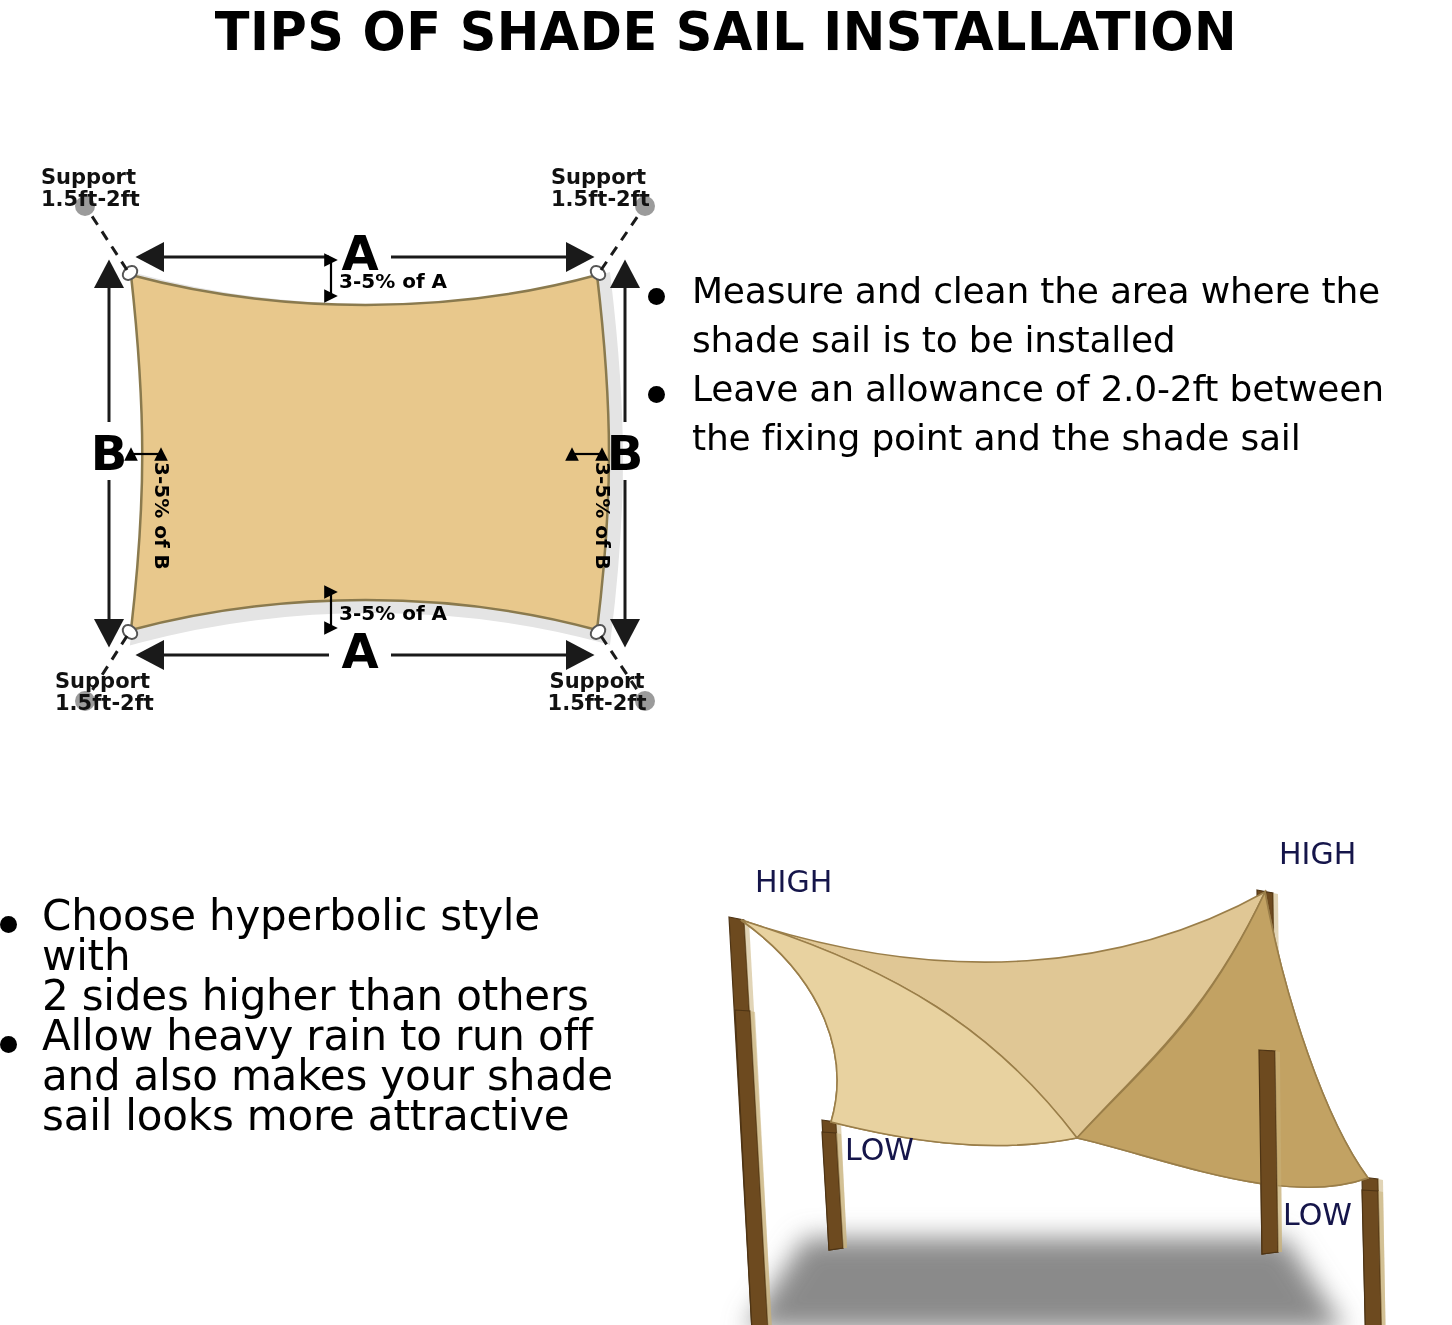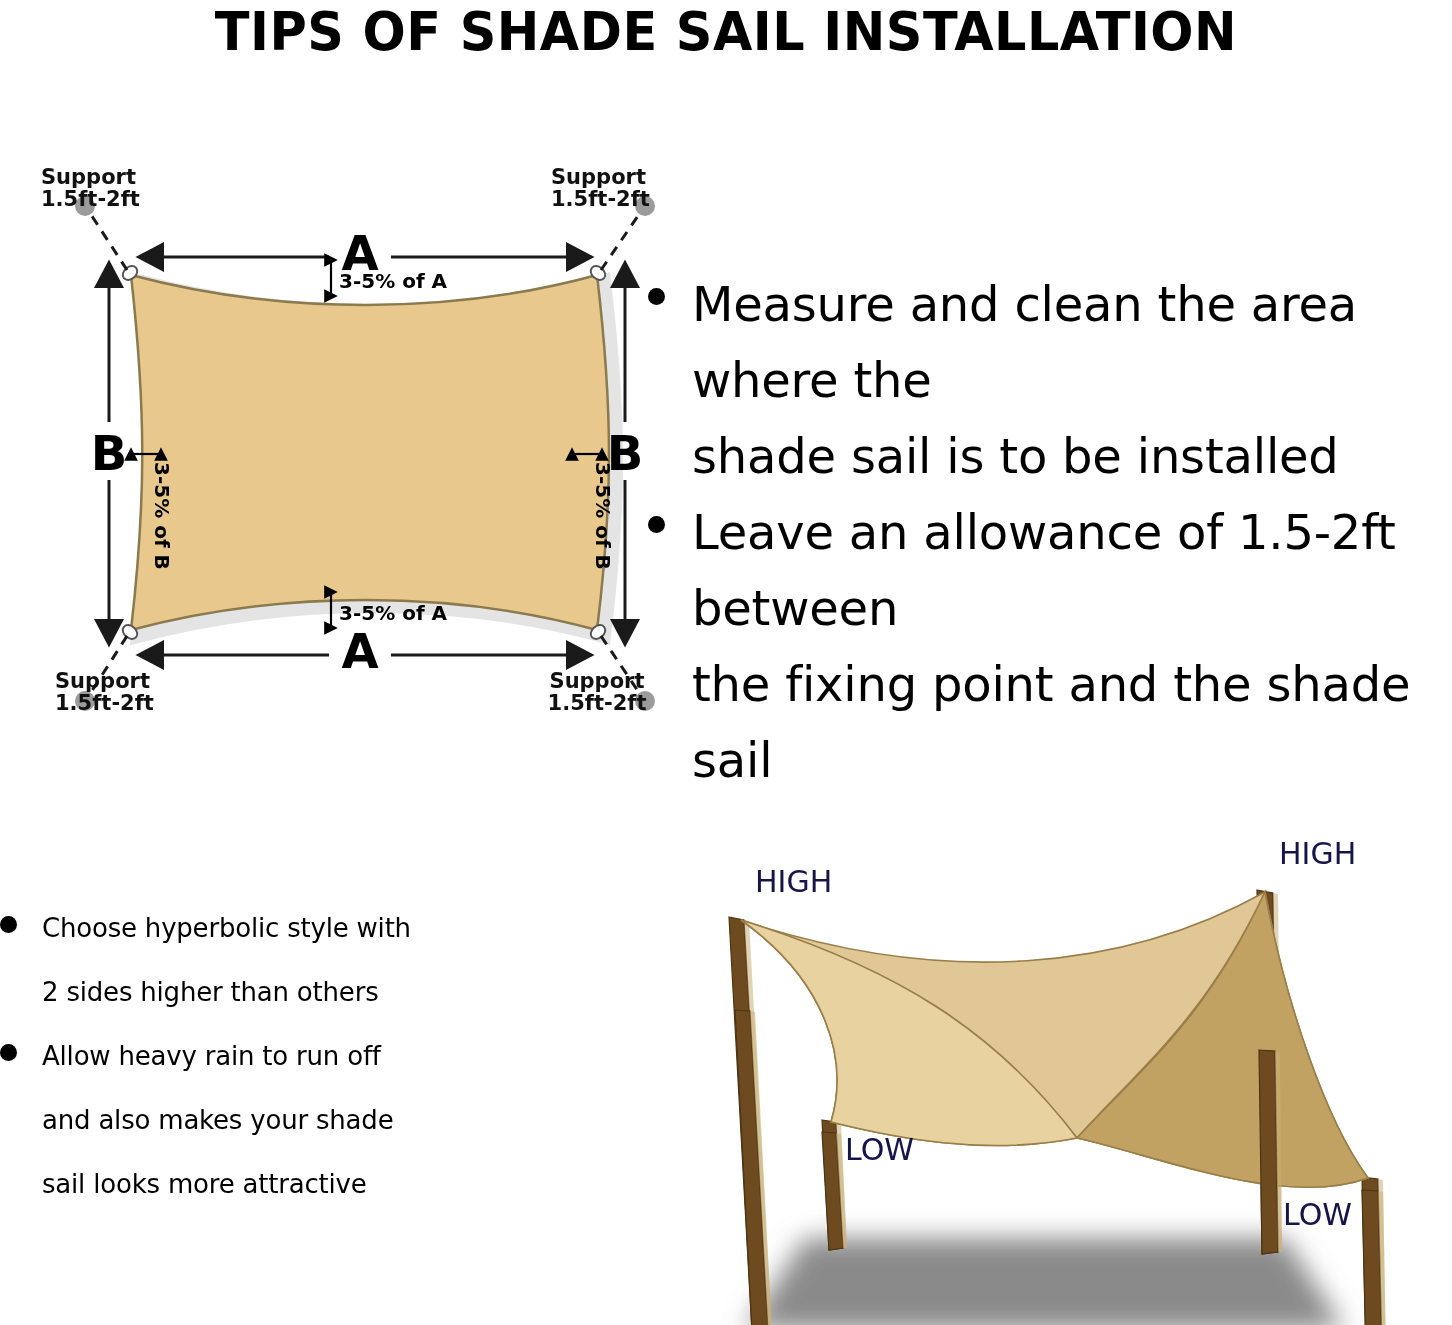--- a/index.html
+++ b/index.html
@@ -89,32 +89,32 @@
     left: 0;
     top: 16px;
   }
   .bullet-text {
     display: block;
     margin-left: 44px;
   }
 
   
   #tips-list .bullet-text {
-    font-size: 48px;
-    line-height: 76px;
+    font-size: 36px;
+    line-height: 49px;
     letter-spacing: -0.2px;
     white-space: pre-line;
   }
   #tips-list .bullet-dot { top: 22px; width: 17px; height: 17px; }
   #tips-list li { margin-bottom: 0; }
 
   
   #lower-list .bullet-text {
-    font-size: 26px;
-    line-height: 64px;
+    font-size: 42px;
+    line-height: 40px;
     letter-spacing: -0.2px;
     white-space: pre-line;
   }
   #lower-list .bullet-dot { top: 20px; width: 17px; height: 17px; }
   #lower-list .bullet-text { margin-left: 42px; }
   #lower-list li { margin-bottom: 0; }
 
   
   .svg-lbl {
     font-family: "DejaVu Sans", "Liberation Sans", sans-serif;
@@ -256,21 +256,21 @@
 
 <div id="tips-list">
   <ul class="bullets">
     <li>
       <span class="bullet-dot"></span>
       <span class="bullet-text">Measure and clean the area where the
 shade sail is to be installed</span>
     </li>
     <li>
       <span class="bullet-dot"></span>
-      <span class="bullet-text">Leave an allowance of 1.5-2ft between
+      <span class="bullet-text">Leave an allowance of 2.0-2ft between
 the fixing point and the shade sail</span>
     </li>
   </ul>
 </div>
 
 <div id="lower-list">
   <ul class="bullets">
     <li>
       <span class="bullet-dot"></span>
       <span class="bullet-text">Choose hyperbolic style with

